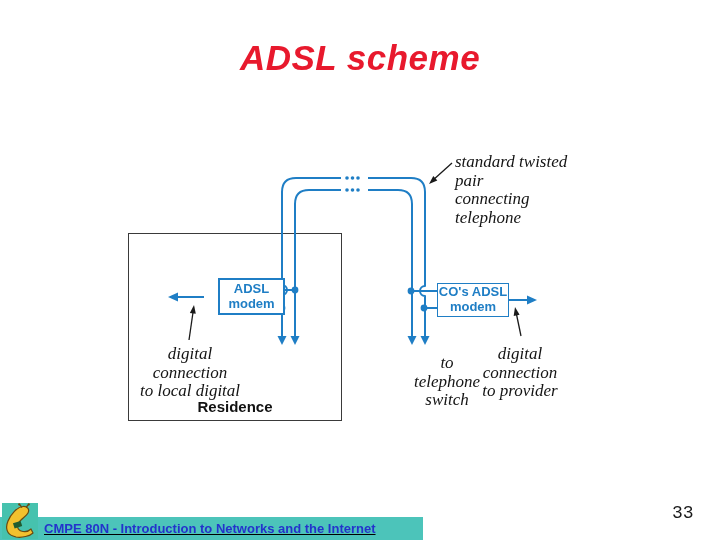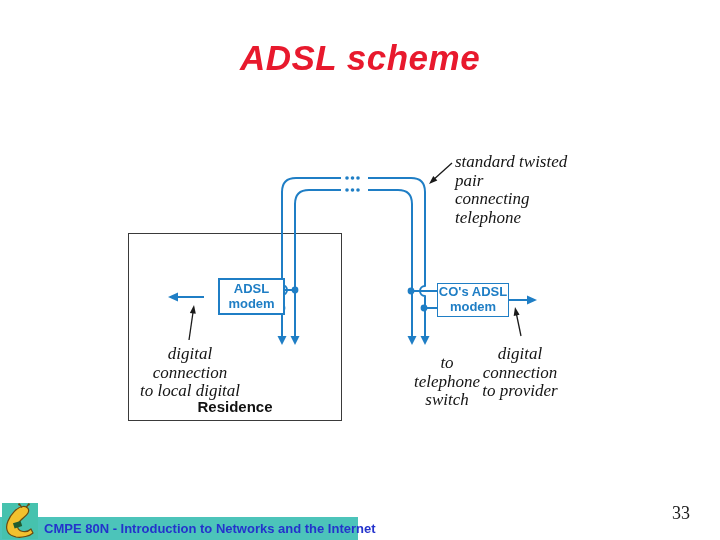--- a/index.html
+++ b/index.html
@@ -33,27 +33,27 @@
   #co-modem{left:437px;top:283px;width:72px;height:34px;border-width:1.5px;}
   .ser-label{position:absolute;font-family:"Liberation Serif",serif;font-style:italic;
              font-size:17px;color:#141414;line-height:1.1;z-index:4;}
   .ser-label span{display:block;}
   .ctr{text-align:center;}
   #twisted-pair-label{left:455px;top:153px;width:130px;}
   #network-label{left:138px;top:345px;width:104px;}
   #phone-label{left:252px;top:352px;width:74px;}
   #switch-label{left:382px;top:354px;width:74px;margin-left:28px;}
   #provider-label{left:468px;top:345px;width:104px;}
-  .footer-bar{position:absolute;left:0;top:517px;width:358px;height:23px;
-              background:var(--footer-teal);z-index:5;}
+  .footer-bar{position:absolute;left:0;top:517px;width:423px;height:23px;
+              background:var(--footer-teal);z-index:5;text-decoration:underline;}
   .footer-text{display:block;padding-left:44px;line-height:23px;font-size:13px;
                font-weight:bold;color:var(--footer-blue);white-space:nowrap;}
   .logo{position:absolute;left:2px;top:503px;width:36px;height:36px;z-index:6;}
   .page-number{position:absolute;left:672px;top:503px;width:40px;
-               font-family:Liberation Serif, serif;font-size:18px;color:#1a1a1a;z-index:4;}
+               font-family:Liberation Mono, monospace;font-size:18px;color:#1a1a1a;z-index:4;}
 </style>
 </head>
 <body>
 
 <div class="slide">
 
   <div class="title">ADSL scheme</div>
 
   <div class="outer-box" id="residence-box">
     <div class="box-caption">Residence</div>

